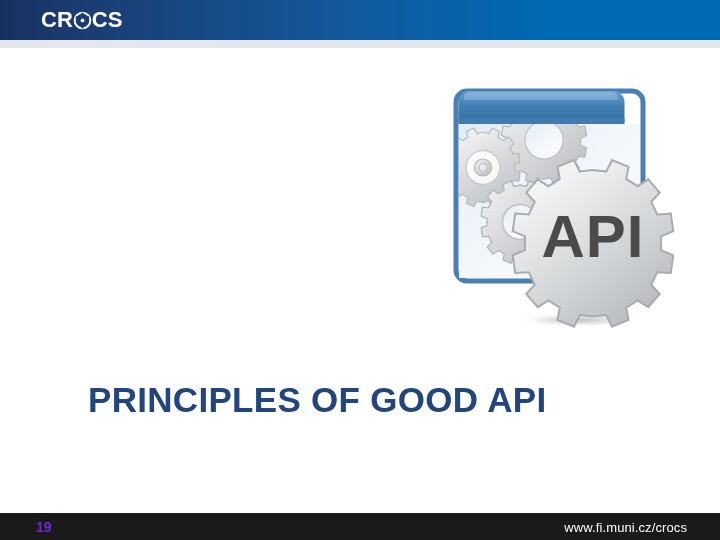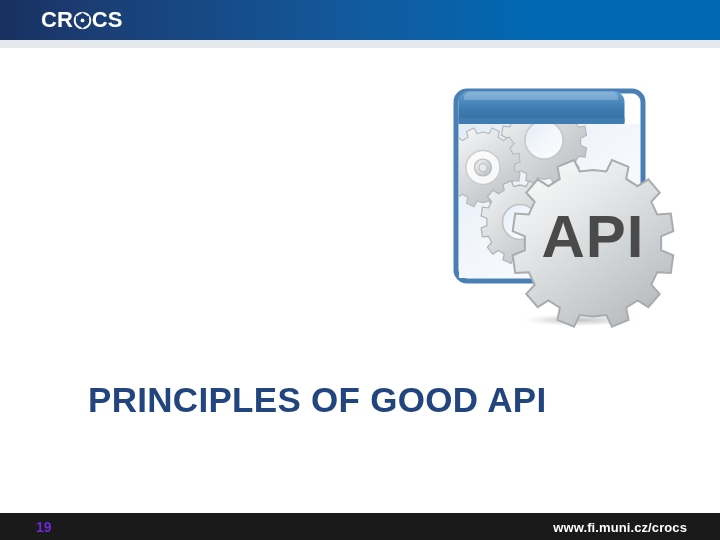--- a/index.html
+++ b/index.html
@@ -121,21 +121,21 @@
     font-weight: normal;
     line-height: 14px;
     letter-spacing: 0.1px;
   }
   #footer-url {
     position: absolute;
     right: 33px;
     top: 519px;
     color: #ffffff;
     font-size: 13px;
-    font-weight: bold;
+    font-weight: normal;
     line-height: 17px;
     letter-spacing: 0.1px;
   }
 </style>
 </head>
 <body>
 
 <div id="slide">
 
   <div id="header-bar"></div>

